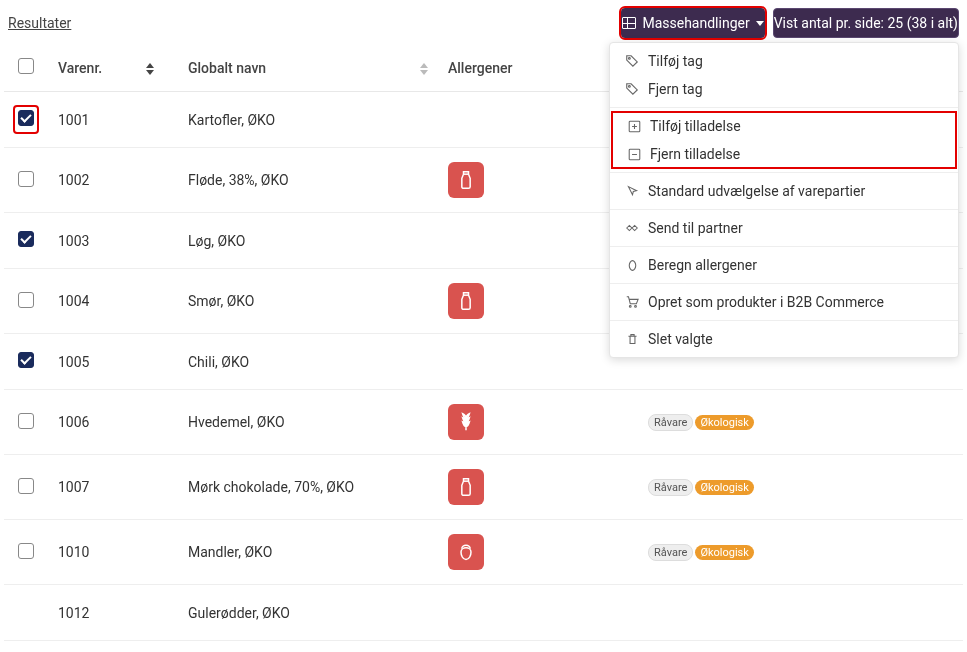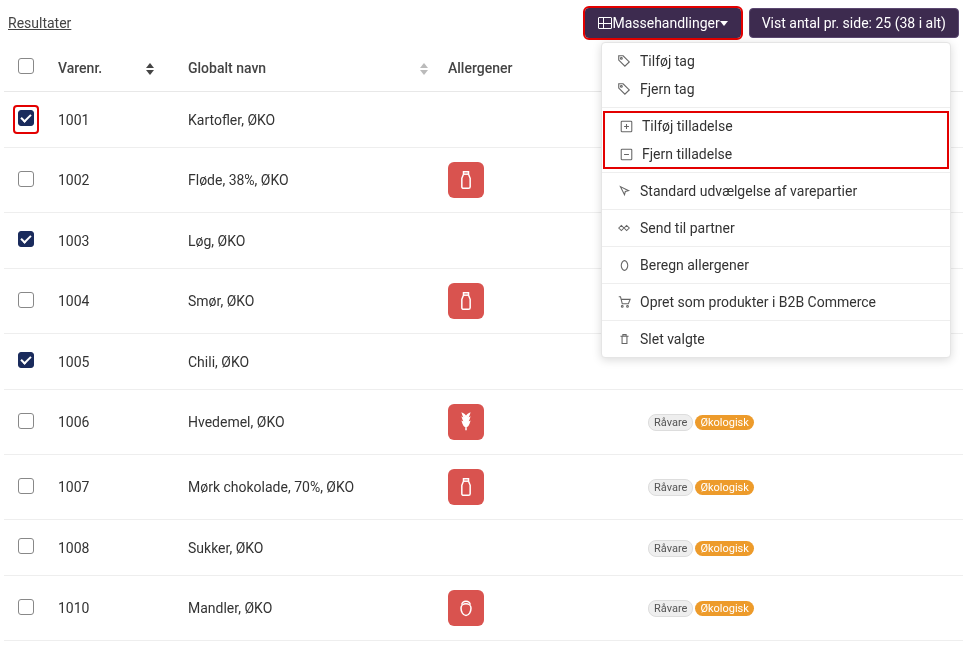--- a/index.html
+++ b/index.html
@@ -16,21 +16,22 @@
     display: flex;
     align-items: center;
     justify-content: space-between;
     padding: 0 4px 6px 4px;
   }
   .results-label { font-size: 14px; color: #444; text-decoration: underline; }
   .top-buttons { display: flex; gap: 8px; }
   .btn {
     display: inline-flex;
     align-items: center;
-    padding: 6px 12px;
+    gap: 6px;
+    padding: 6px 0;
     border-radius: 4px;
     font-size: 14px;
     cursor: pointer;
     border: 1px solid transparent;
     white-space: nowrap;
   }
   .btn-dark {
     background: #3d2b4f;
     color: #fff;
   }
@@ -124,21 +125,21 @@
     padding: 1px 5px;
     border-radius: 8px;
     font-size: 11px;
     margin-right: 2px;
   }
   .tag-gray { background: #eee; color: #555; border:1px solid #ddd;}
   .tag-orange { background: #ed9b2b; color: #fff; }
   .dropdown {
     position: absolute;
     top: 42px;
-    right: 16px;
+    right: 8px;
     width: 350px;
     background: #fff;
     border: 1px solid #e5e5e5;
     border-radius: 4px;
     box-shadow: 0 2px 10px rgba(0,0,0,0.15);
     z-index: 100;
     padding: 4px 0;
   }
   .dropdown-item {
     display: flex;
@@ -360,27 +361,20 @@
           <td class="col-allerg"><span class="allergen-badge">
               <svg viewBox="0 0 24 24" fill="none" stroke="#fff" stroke-width="1.8">
                 <path d="M9 2h6v3l2 5v10a2 2 0 0 1-2 2H9a2 2 0 0 1-2-2V10l2-5V2z"></path>
                 <path d="M9 5h6"></path>
               </svg>
             </span></td>
           <td style="text-align: left;"><span class="tag tag-gray">Råvare</span><span class="tag tag-orange">Økologisk</span></td>
         </tr>
         <tr>
           <td class="col-check"><span class="checkbox"></span></td>
-          <td class="col-varenr">1008</td>
-          <td class="col-name">Sukker, ØKO</td>
-          <td class="col-allerg"></td>
-          <td style="text-align: left;"><span class="tag tag-gray">Råvare</span><span class="tag tag-orange">Økologisk</span></td>
-        </tr>
-        <tr>
-          <td class="col-check"><span class="checkbox"></span></td>
           <td class="col-varenr">1010</td>
           <td class="col-name">Mandler, ØKO</td>
           <td class="col-allerg"><span class="allergen-badge">
               <svg viewBox="0 0 24 24" fill="none" stroke="#fff" stroke-width="1.8">
                 <path d="M12 21c4 0 6-5 6-9 0-3-3-5-6-5s-6 2-6 5c0 4 2 9 6 9z"></path>
                 <path d="M7 8c0-2 2-4 5-4s5 2 5 4"></path>
               </svg>
             </span></td>
           <td style="text-align: left;"><span class="tag tag-gray">Råvare</span><span class="tag tag-orange">Økologisk</span></td>
         </tr>

